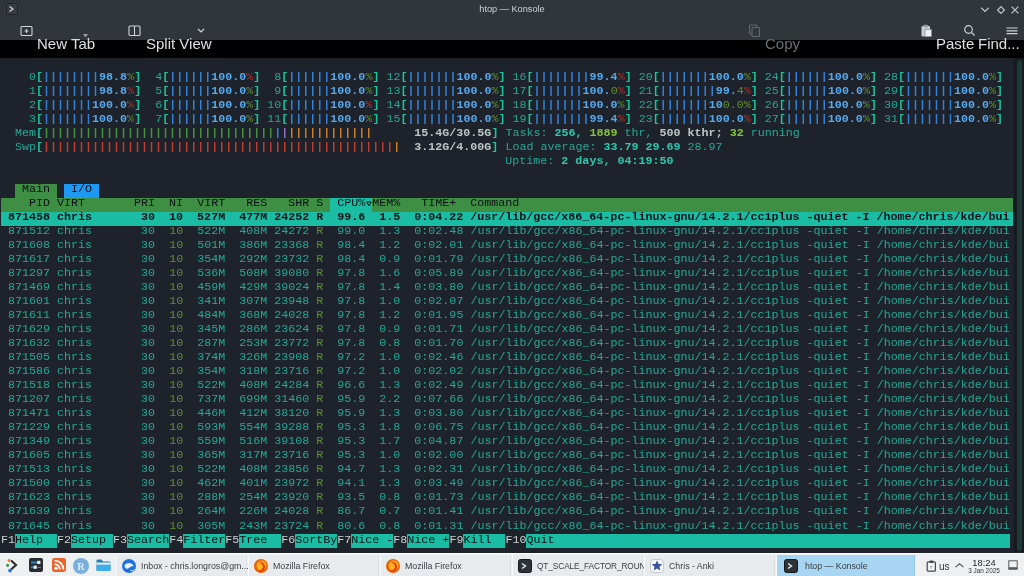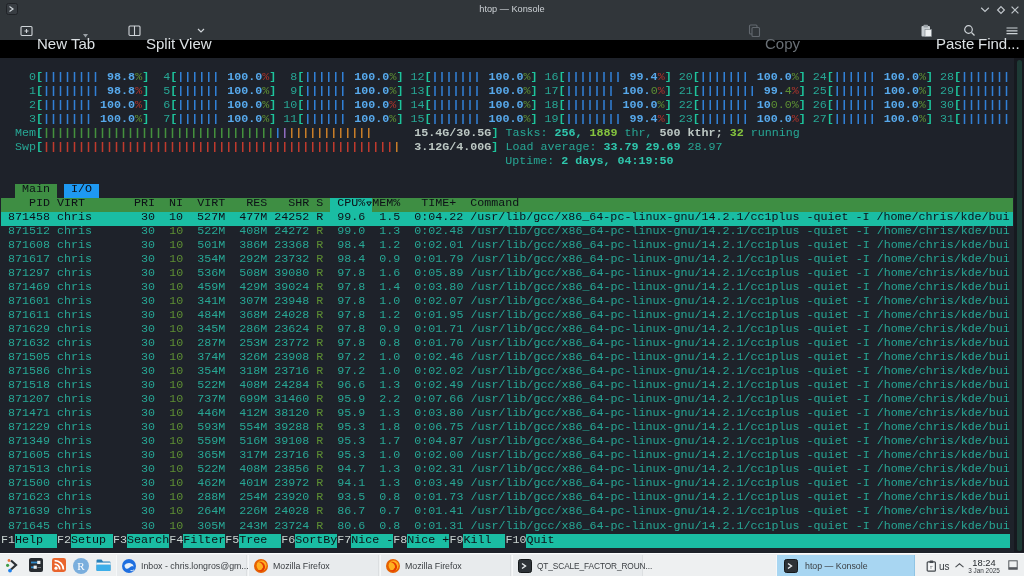--- a/index.html
+++ b/index.html
@@ -10,34 +10,34 @@
 .tbtxt { position:absolute; top:15px; color:#dbe0e3; font-size:15px; }
 #tabbar { position:absolute; left:4px; top:40px; width:1024px; height:17.5px; background:#282c30;margin-top:24px; }
 #term { position:absolute; left:0; top:57.5px; width:1024px; height:495px; background:#1e222a; }
 #screen { position:absolute; left:1.0px; top:12.5px; font-family:"Liberation Mono",monospace;
   font-size:11.68px; line-height:14.02px; color:#27a795; white-space:pre; }
 #screen span { }
 .c { color:#27a795; }
 .C { color:#2fc7ad; font-weight:bold;text-align:right; }
 .k { color:#1dc49c; font-weight:bold; }
 .b { color:#3180d6; font-weight:bold; }
-.B { color:#57a9ec; font-weight:bold;margin-left:8px; }
+.B { color:#57a9ec; font-weight:bold; }
 .o { color:#5d8f33; }
 .r { color:#aa332c; }
 .g { color:#85c43e; font-weight:bold; }
 .G { color:#bdc8c4; font-weight:bold; }
 .mg { color:#44913d; font-weight:bold; }
 .mo { color:#c87d28; font-weight:bold; }
 .mv { color:#8e6bbf; font-weight:bold; }
 .sr { color:#c03a2d; font-weight:bold; }
 .tg { color:#0d1117;margin-top:36px; }
 .tb { color:#0d1117; }
 .h  { color:#0d1117; }
 .hs { color:#0d1117;text-align:right; }
-.sel { color:#0d1117; }
+.sel { color:#0d1117;font-weight:bold; }
 .fk { color:#c9d3d0; }
 .fb { color:#0d1117; }
 #hdr-bg { position:absolute; left:1px; top:140.3px; width:1012px; height:14px; background:#3e8e43; }
 #sel-bg { position:absolute; left:1px; top:154.0px; width:1012px; height:14px; background:#1abda3; }
 #scroll { position:absolute; left:1014px; top:57.5px; width:10px; height:494.5px; background:#16191f; }
 #scroll .slider { position:absolute; left:2.5px; top:2px; width:5px; height:491px; border-radius:2.5px; background:#1d3a35; }
 #taskbar { position:absolute; left:0; top:552.5px; width:1024px; height:23.5px; background:#eef0f1; border-top:1px solid #fbfcfd; }
 .task { position:absolute; top:1px; height:22px; background:#e8ebed; border-left:1px solid #f6f8f9; border-right:1px solid #dcdfe1; }
 .task .lbl { position:absolute; left:24px; top:6px; font-size:8.8px; color:#3a3e42; white-space:nowrap; overflow:hidden; }
 .witem { position:absolute; }
@@ -226,20 +226,27 @@
     </svg>
     <div class="lbl">Mozilla Firefox</div>
   </div>
   <div class="task" style="left:512px;width:131px;">
     <svg class="witem" style="left:5px;top:4px" width="14" height="14" viewBox="0 0 14 14">
       <rect x="0.5" y="0.5" width="13" height="13" rx="2" fill="#2d3237" stroke="#15181a"></rect>
       <path d="M4 4.5 L7.5 7 L4 9.5" stroke="#e8ecef" stroke-width="1.4" fill="none"></path>
     </svg>
     <div class="lbl" style="font-size:8.3px;letter-spacing:-0.1px;">QT_SCALE_FACTOR_ROUN...</div>
   </div>
+  <div class="task" style="left:644px;width:131px;">
+    <svg class="witem" style="left:5px;top:4px" width="14" height="14" viewBox="0 0 14 14">
+      <rect x="0.5" y="0.5" width="13" height="13" rx="3" fill="#f4f6f8" stroke="#c4c9cd"></rect>
+      <path d="M7 1.5 L8.6 4.9 L12.3 5.3 L9.5 7.8 L10.3 11.5 L7 9.6 L3.7 11.5 L4.5 7.8 L1.7 5.3 L5.4 4.9 Z" fill="#39519e"></path>
+    </svg>
+    <div class="lbl">Chris - Anki</div>
+  </div>
   <div class="task" style="left:776px;width:139px;background:#a8d6f2;border-right:1px solid #8fc4e4;">
     <svg class="witem" style="left:7px;top:4px" width="14" height="14" viewBox="0 0 14 14">
       <rect x="0.5" y="0.5" width="13" height="13" rx="2" fill="#2d3237" stroke="#15181a"></rect>
       <path d="M4 4.5 L7.5 7 L4 9.5" stroke="#e8ecef" stroke-width="1.4" fill="none"></path>
     </svg>
     <div class="lbl" style="left:28px;">htop — Konsole</div>
   </div>
   <svg class="witem" style="left:925.5px;top:6px" width="11" height="12" viewBox="0 0 11 12">
     <rect x="1.2" y="1.8" width="8.2" height="9.4" rx="1" fill="none" stroke="#44494e" stroke-width="1.2"></rect>
     <rect x="3.6" y="0.6" width="3.6" height="2.4" rx="0.5" fill="#44494e"></rect>

